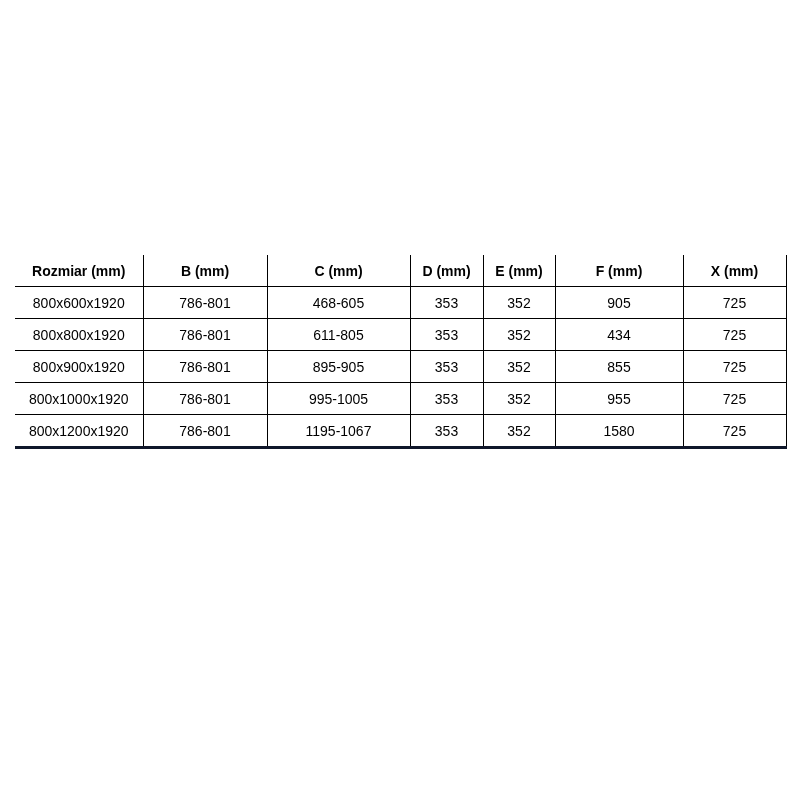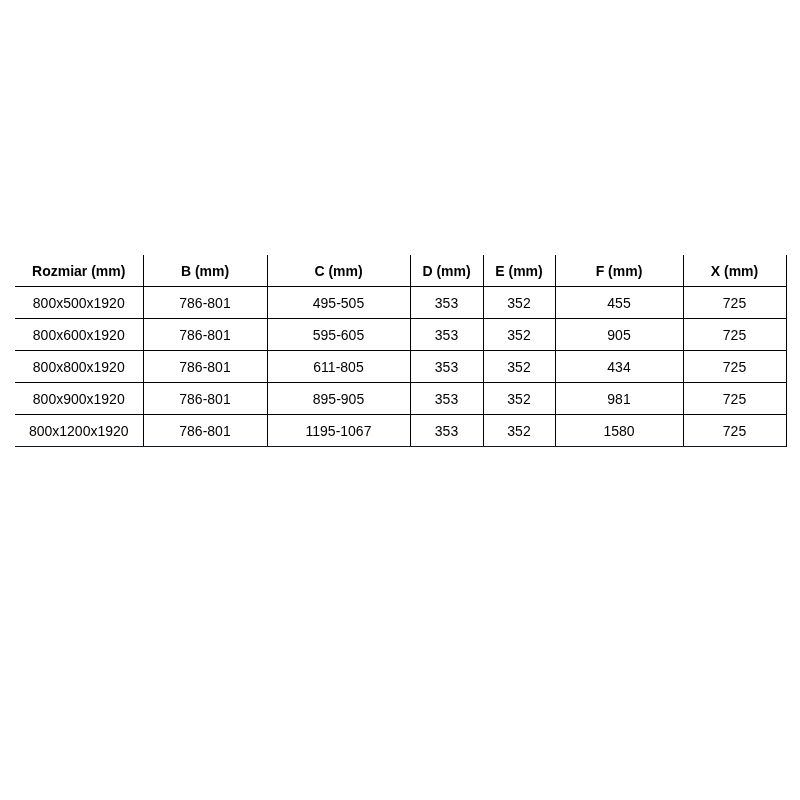--- a/index.html
+++ b/index.html
@@ -32,21 +32,21 @@
     font-size: 14px;
     color: #000000;
     white-space: nowrap;
     overflow: hidden;
   }
   table.spec th {
     font-weight: bold;
     margin-top: 47px;
   }
   table.spec tr.last td {
-    border-bottom: 1px solid #0f172a;
+    border-bottom: 3px solid #0f172a;
     text-align: center;
   }
   col.c-rozmiar { width: 128px; }
   col.c-b { width: 124px; }
   col.c-c { width: 143px; }
   col.c-d { width: 73px; }
   col.c-e { width: 72px; }
   col.c-f { width: 128px; }
   col.c-x { width: 103px; }
 </style>
@@ -70,53 +70,53 @@
         <th>B (mm)</th>
         <th>C (mm)</th>
         <th>D (mm)</th>
         <th>E (mm)</th>
         <th>F (mm)</th>
         <th>X (mm)</th>
       </tr>
     </thead>
     <tbody>
       <tr>
-        <td>800x500x1920</td>
-        <td>786-801</td>
-        <td>495-505</td>
-        <td>353</td>
-        <td>352</td>
-        <td>455</td>
-        <td>725</td>
-      </tr>
-      <tr>
         <td>800x600x1920</td>
         <td>786-801</td>
-        <td>595-605</td>
+        <td>468-605</td>
         <td>353</td>
         <td>352</td>
         <td>905</td>
         <td>725</td>
       </tr>
       <tr>
         <td>800x800x1920</td>
         <td>786-801</td>
         <td>611-805</td>
         <td>353</td>
         <td>352</td>
         <td>434</td>
         <td>725</td>
       </tr>
       <tr>
         <td>800x900x1920</td>
         <td>786-801</td>
         <td>895-905</td>
         <td>353</td>
         <td>352</td>
-        <td>981</td>
+        <td>855</td>
+        <td>725</td>
+      </tr>
+      <tr>
+        <td>800x1000x1920</td>
+        <td>786-801</td>
+        <td>995-1005</td>
+        <td>353</td>
+        <td>352</td>
+        <td>955</td>
         <td>725</td>
       </tr>
       <tr class="last">
         <td>800x1200x1920</td>
         <td>786-801</td>
         <td>1195-1067</td>
         <td>353</td>
         <td>352</td>
         <td>1580</td>
         <td>725</td>

